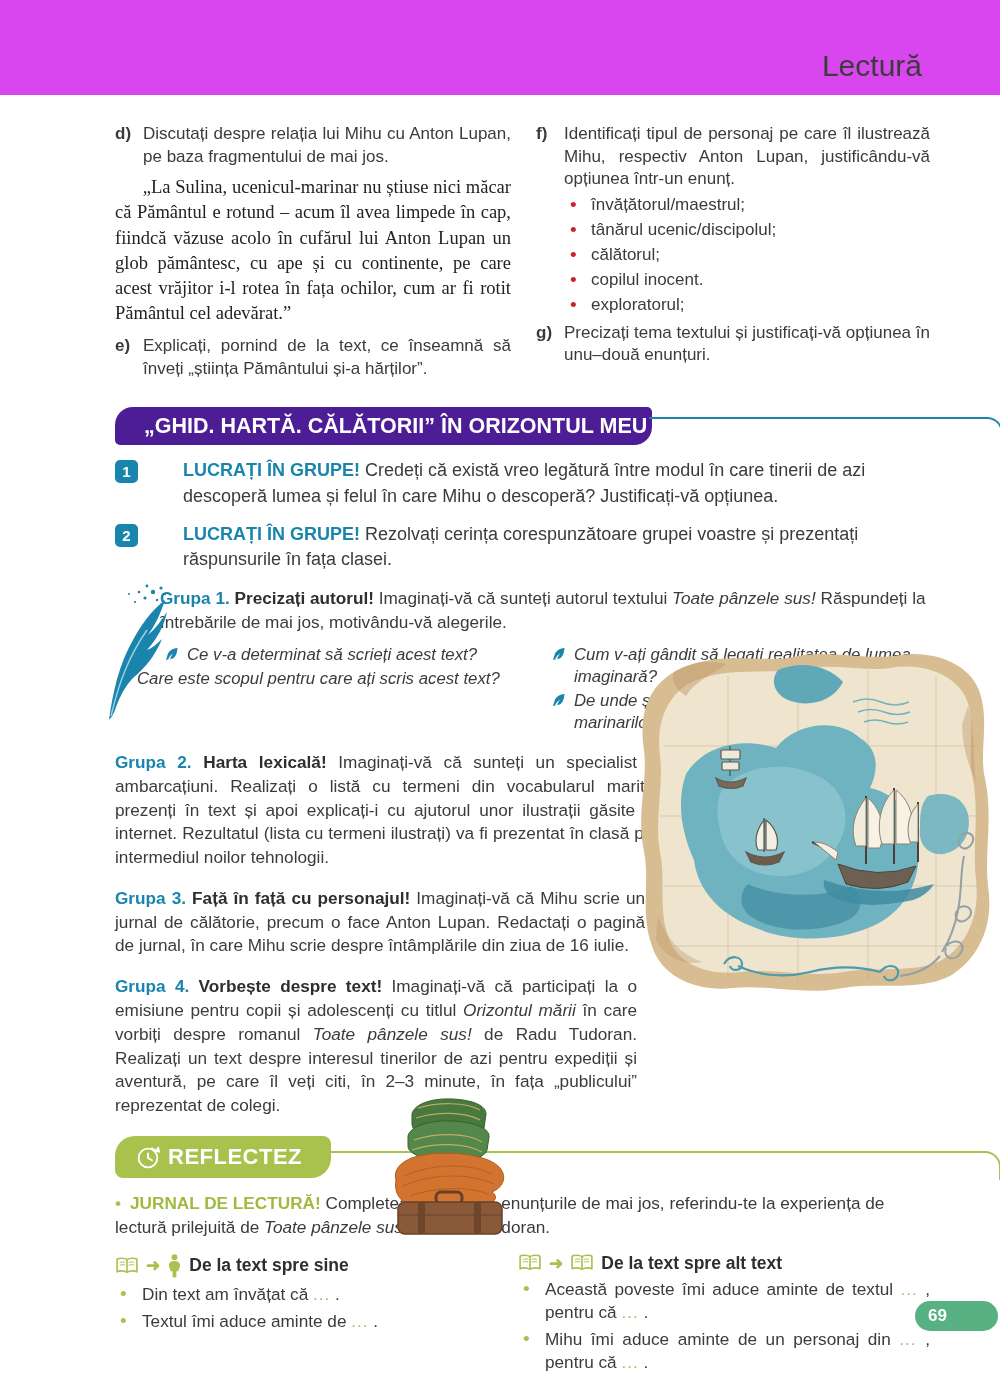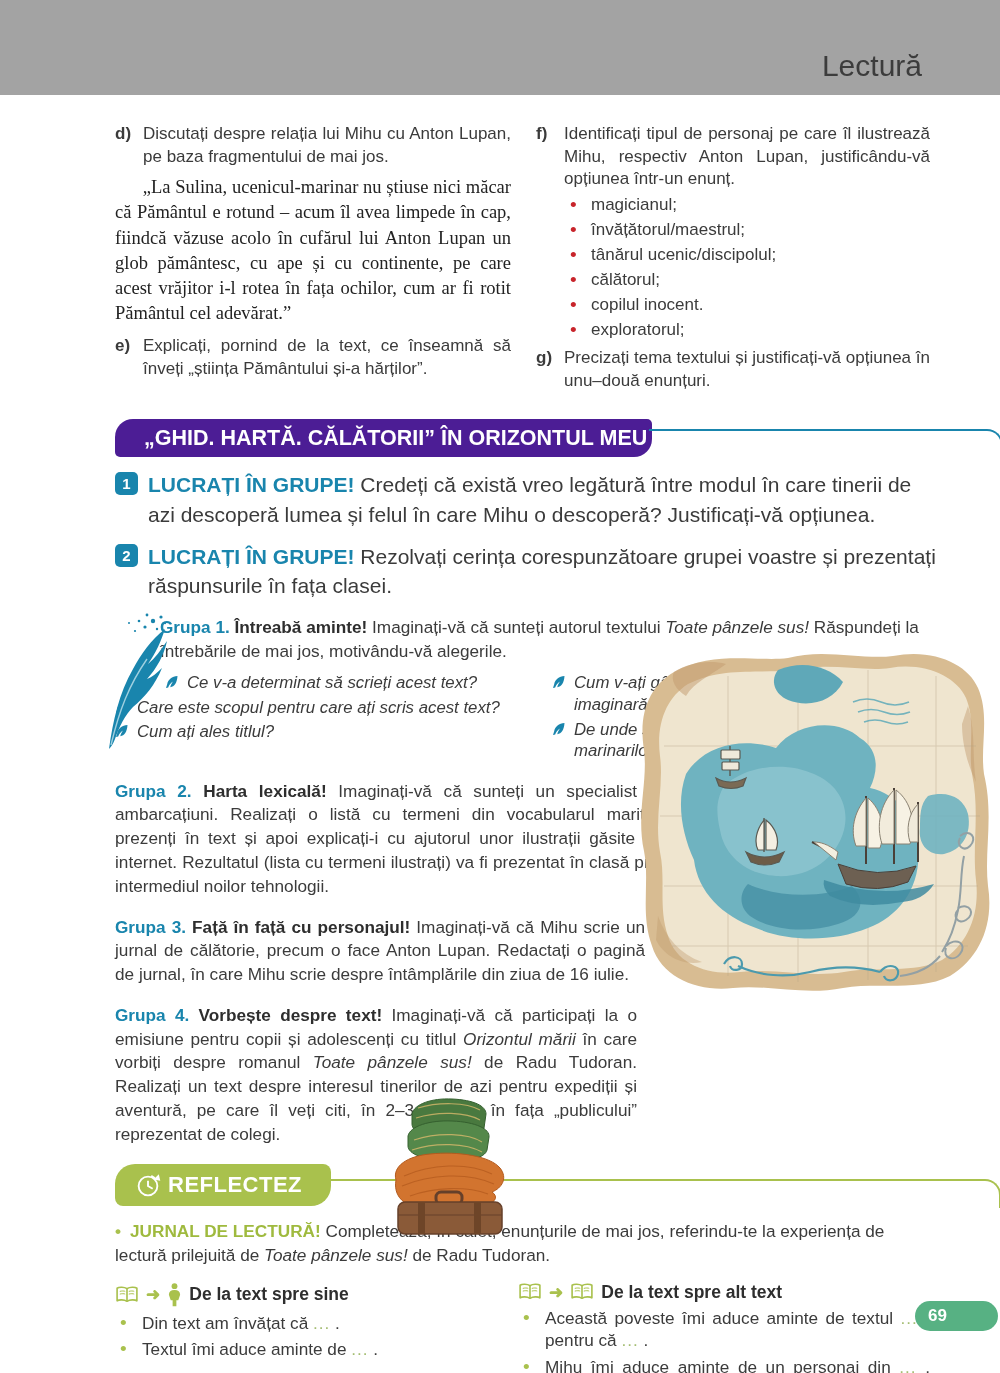--- a/index.html
+++ b/index.html
@@ -1,20 +1,20 @@
 <!DOCTYPE html>
 <html lang="ro"><head>
 <meta charset="utf-8">
 <style>
   html,body{margin:0;padding:0;}
   body{background:#fff;}
   .page{position:relative;width:1000px;height:1373px;background:#fff;overflow:hidden;
         font-family:"Liberation Sans",sans-serif;color:#3b3b3b;}
   
-  .hdr{height:95px;background:#a3a3a3;display:flex;justify-content:flex-end;align-items:flex-end;
+  .hdr{height:95px;background:#d946ef;display:flex;justify-content:flex-end;align-items:flex-end;
        padding:0 78px 12px 0;box-sizing:border-box;}
   .hdr-title{font-size:30px;color:#3c3c3c;}
   
   .content{padding:28px 70px 0 115px;}
   
   .ex-cols{display:flex;gap:25px;font-size:17px;line-height:1.33;}
   .col-l{width:396px;flex:none;}
   .col-r{width:394px;flex:none;}
   .ex{display:flex;margin-bottom:3px;}
   .ex-lab{font-weight:700;width:28px;flex:none;}
@@ -29,21 +29,21 @@
   .banner-row{position:relative;margin-top:24px;width:537px;}
   .banner{height:38px;background:#4c1d95;border-radius:18px 5px 18px 5px;display:flex;
           align-items:center;gap:11px;padding:0 18px;box-sizing:border-box;}
   .banner-title{color:#fff;font-weight:700;font-size:21.5px;white-space:nowrap;}
   .rule-t{position:absolute;left:534px;top:10px;width:352px;height:26px;
           border-top:2.5px solid #1985ad;border-right:2.5px solid #1985ad;border-top-right-radius:16px;}
   
   .task{display:flex;margin-top:13px;width:822px;}
   .task-num{width:23px;height:23px;border-radius:5px;background:#1985ad;color:#fff;font-weight:700;
             font-size:15px;display:flex;align-items:center;justify-content:center;flex:none;margin:2px 10px 0 0;}
-  .task-body{font-size:21px;line-height:1.4;}
+  .task-body{font-size:18px;line-height:1.4;margin-left:35px;}
   .lead{color:#1985ad;font-weight:700;}
   
   .g1{position:relative;margin-top:14px;}
   .feather{position:absolute;left:-20px;top:-8px;}
   .g1-intro{margin-left:45px;width:772px;font-size:17.2px;line-height:1.4;}
   .g1-q{display:flex;margin-top:7px;font-style:italic;}
   .g1-left{width:437px;flex:none;}
   .g1-right{width:380px;}
   .q-item{display:flex;align-items:flex-start;margin:2.5px 0;font-size:16.8px;line-height:1.3;}
   .q-item svg{flex:none;margin:3px 8px 0 0;}
@@ -135,21 +135,20 @@
           <span class="ex-lab">e)</span>
           <span class="ex-txt">Explicați, pornind de la text, ce înseamnă să înveți „știința Pământului și-a hărților”.</span>
         </div>
       </div>
       <div class="col-r">
         <div class="ex">
           <span class="ex-lab">f)</span>
           <span class="ex-txt">Identificați tipul de personaj pe care îl ilustrează Mihu, respectiv Anton Lupan, justificându-vă opțiunea într-un enunț.</span>
         </div>
         <ul class="red-list">
-          <li>magicianul;</li>
           <li>învățătorul/maestrul;</li>
           <li>tânărul ucenic/discipolul;</li>
           <li>călătorul;</li>
           <li>copilul inocent.</li>
           <li>exploratorul;</li>
         </ul>
         <div class="ex">
           <span class="ex-lab">g)</span>
           <span class="ex-txt">Precizați tema textului și justificați-vă opțiunea în unu–două enunțuri.</span>
         </div>
@@ -198,42 +197,36 @@
           <circle cx="62" cy="22" r="1.2"></circle>
             <circle cx="70" cy="16" r="1.2"></circle>
             <circle cx="44" cy="14" r="1.3"></circle>
           <circle cx="52" cy="8" r="1.4"></circle>
             <circle cx="40" cy="24" r="1.1"></circle>
             <circle cx="34" cy="16" r="1"></circle>
         </g>
       </svg>
       <div class="g1-intro">
         <span class="glab">Grupa 1.</span>
-        <span class="gtitle">Întreabă aminte!</span>
+        <span class="gtitle">Precizați autorul!</span>
         <span>Imaginați-vă că sunteți autorul textului </span><i>Toate pânzele sus!</i><span> Răspundeți la întrebările de mai jos, motivându-vă alegerile.</span>
       </div>
       <div class="g1-q">
         <div class="g1-left">
           <div class="q-item q-first">
             <svg width="14" height="14">
                 <use href="#i-quill" style="color:#1985ad"></use>
               </svg>
             <span>Ce v-a determinat să scrieți acest text?</span>
           </div>
           <div class="q-item">
             <svg width="14" height="14">
                 <use href="#i-quill" style="color:#1985ad"></use>
               </svg>
             <span>Care este scopul pentru care ați scris acest text?</span>
-          </div>
-          <div class="q-item">
-            <svg width="14" height="14">
-                <use href="#i-quill" style="color:#1985ad"></use>
-              </svg>
-            <span>Cum ați ales titlul?</span>
           </div>
         </div>
         <div class="g1-right">
           <div class="q-item">
             <svg width="14" height="14">
                 <use href="#i-quill" style="color:#1985ad"></use>
               </svg>
             <span>Cum v-ați gândit să legați realitatea de lumea imaginară?</span>
           </div>
           <div class="q-item">

